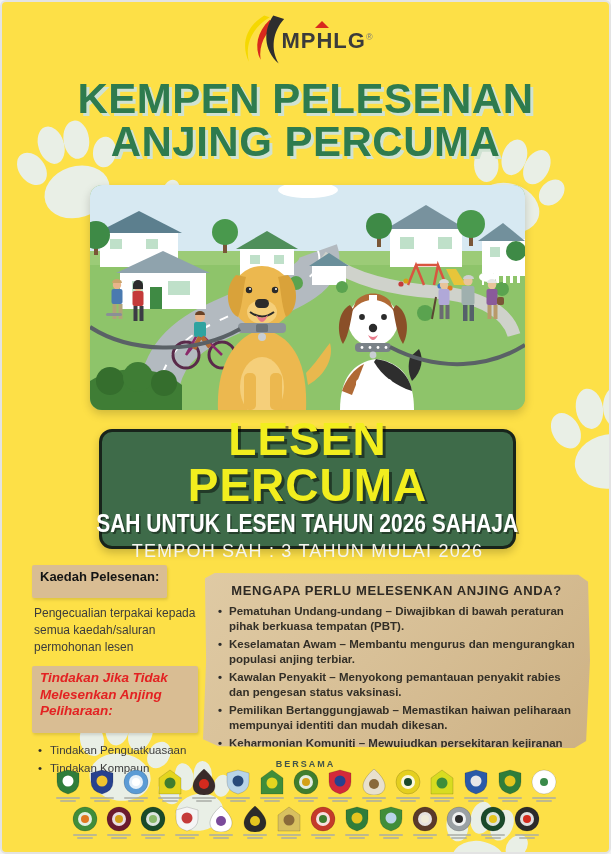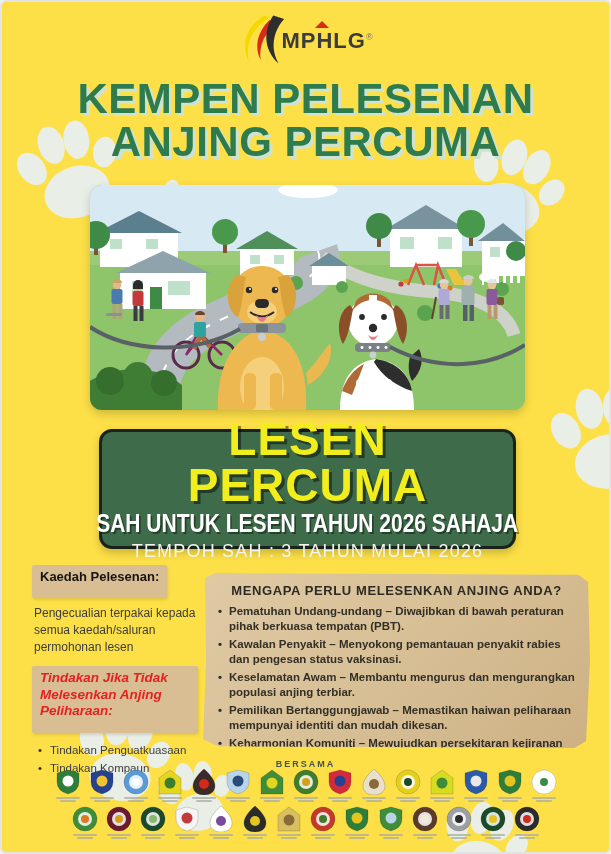--- a/index.html
+++ b/index.html
@@ -356,22 +356,22 @@
       <ul class="dots" style="margin-top:9px;">
         <li>Tindakan Penguatkuasaan</li>
         <li>Tindakan Kompaun</li>
       </ul>
     </div>
 
     <div class="reasons">
       <h3>MENGAPA PERLU MELESENKAN ANJING ANDA?</h3>
       <ul class="reason-list">
         <li><span class="reason-lead">Pematuhan Undang-undang</span> <span>– Diwajibkan di bawah peraturan pihak berkuasa tempatan (PBT).</span></li>
+        <li><span class="reason-lead">Keselamatan Awam</span> <span>– Membantu mengurus dan mengurangkan populasi anjing terbiar.</span></li>
         <li><span class="reason-lead">Kawalan Penyakit</span> <span>– Menyokong pemantauan penyakit rabies dan pengesan status vaksinasi.</span></li>
-        <li><span class="reason-lead">Keselamatan Awam</span> <span>– Membantu mengurus dan mengurangkan populasi anjing terbiar.</span></li>
         <li><span class="reason-lead">Pemilikan Bertanggungjawab</span> <span>– Memastikan haiwan peliharaan mempunyai identiti dan mudah dikesan.</span></li>
         <li><span class="reason-lead">Keharmonian Komuniti</span> <span>– Mewujudkan persekitaran kejiranan yang lebih selamat untuk semua.</span></li>
       </ul>
     </div>
 
     <div class="footer">
       <div class="footer-label">BERSAMA</div>
       <div class="logo-row" id="logo-row-1">
           <div class="council">
             <svg width="26" height="26" viewBox="0 0 26 26">

